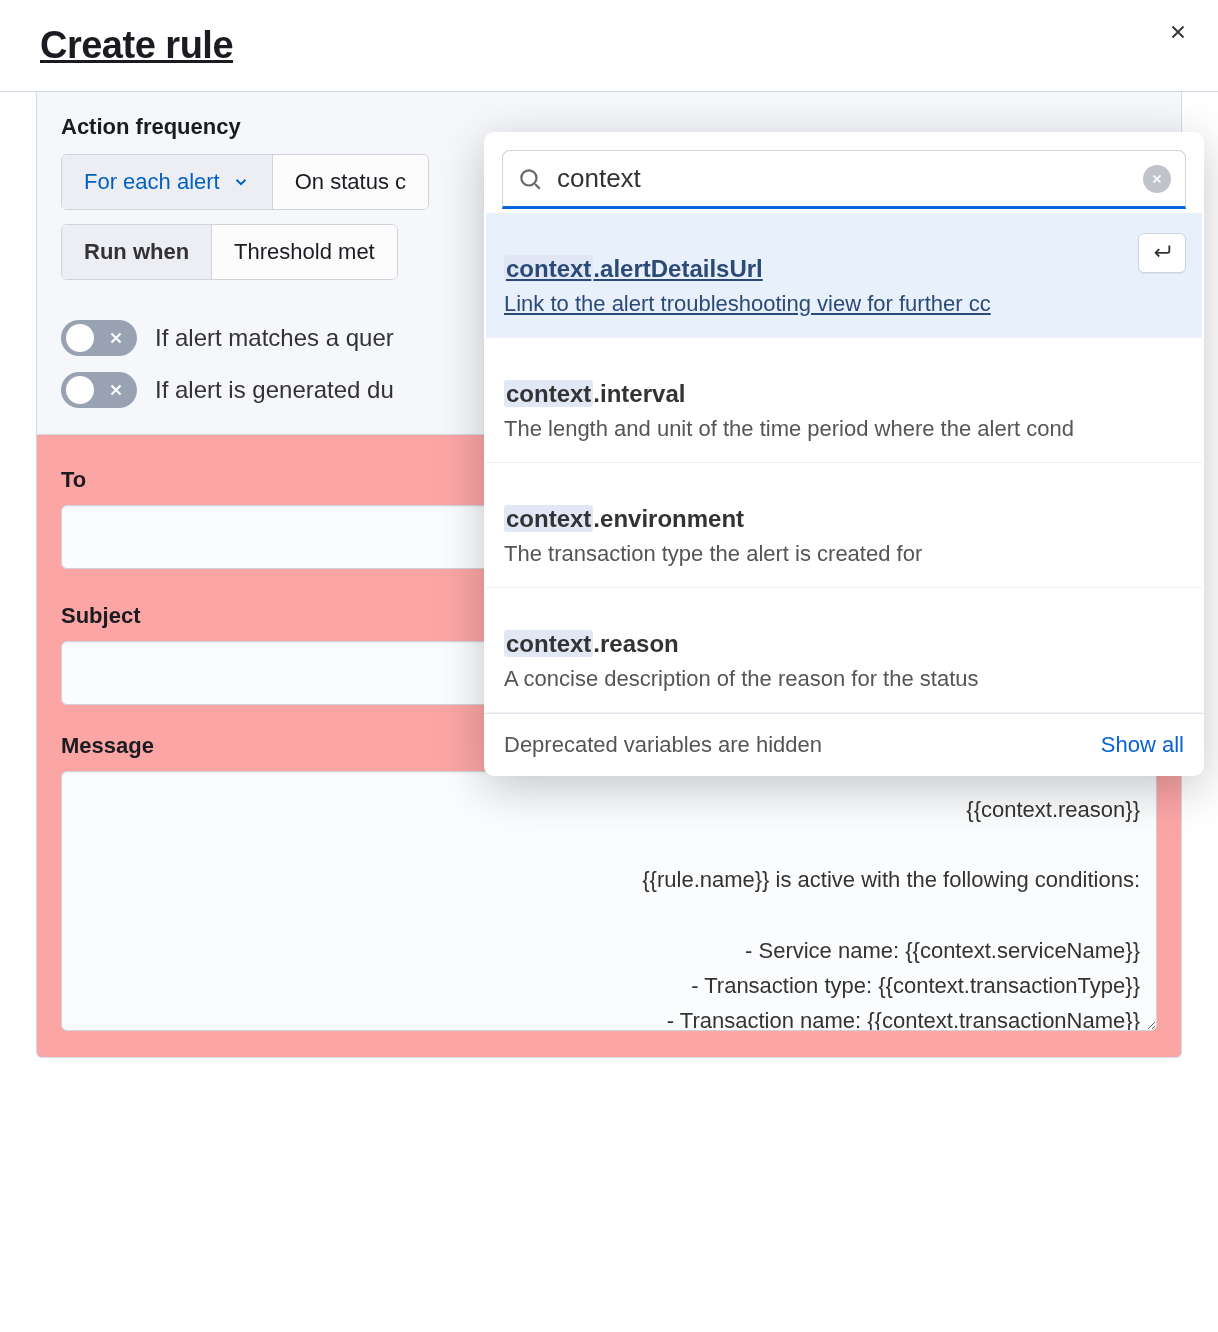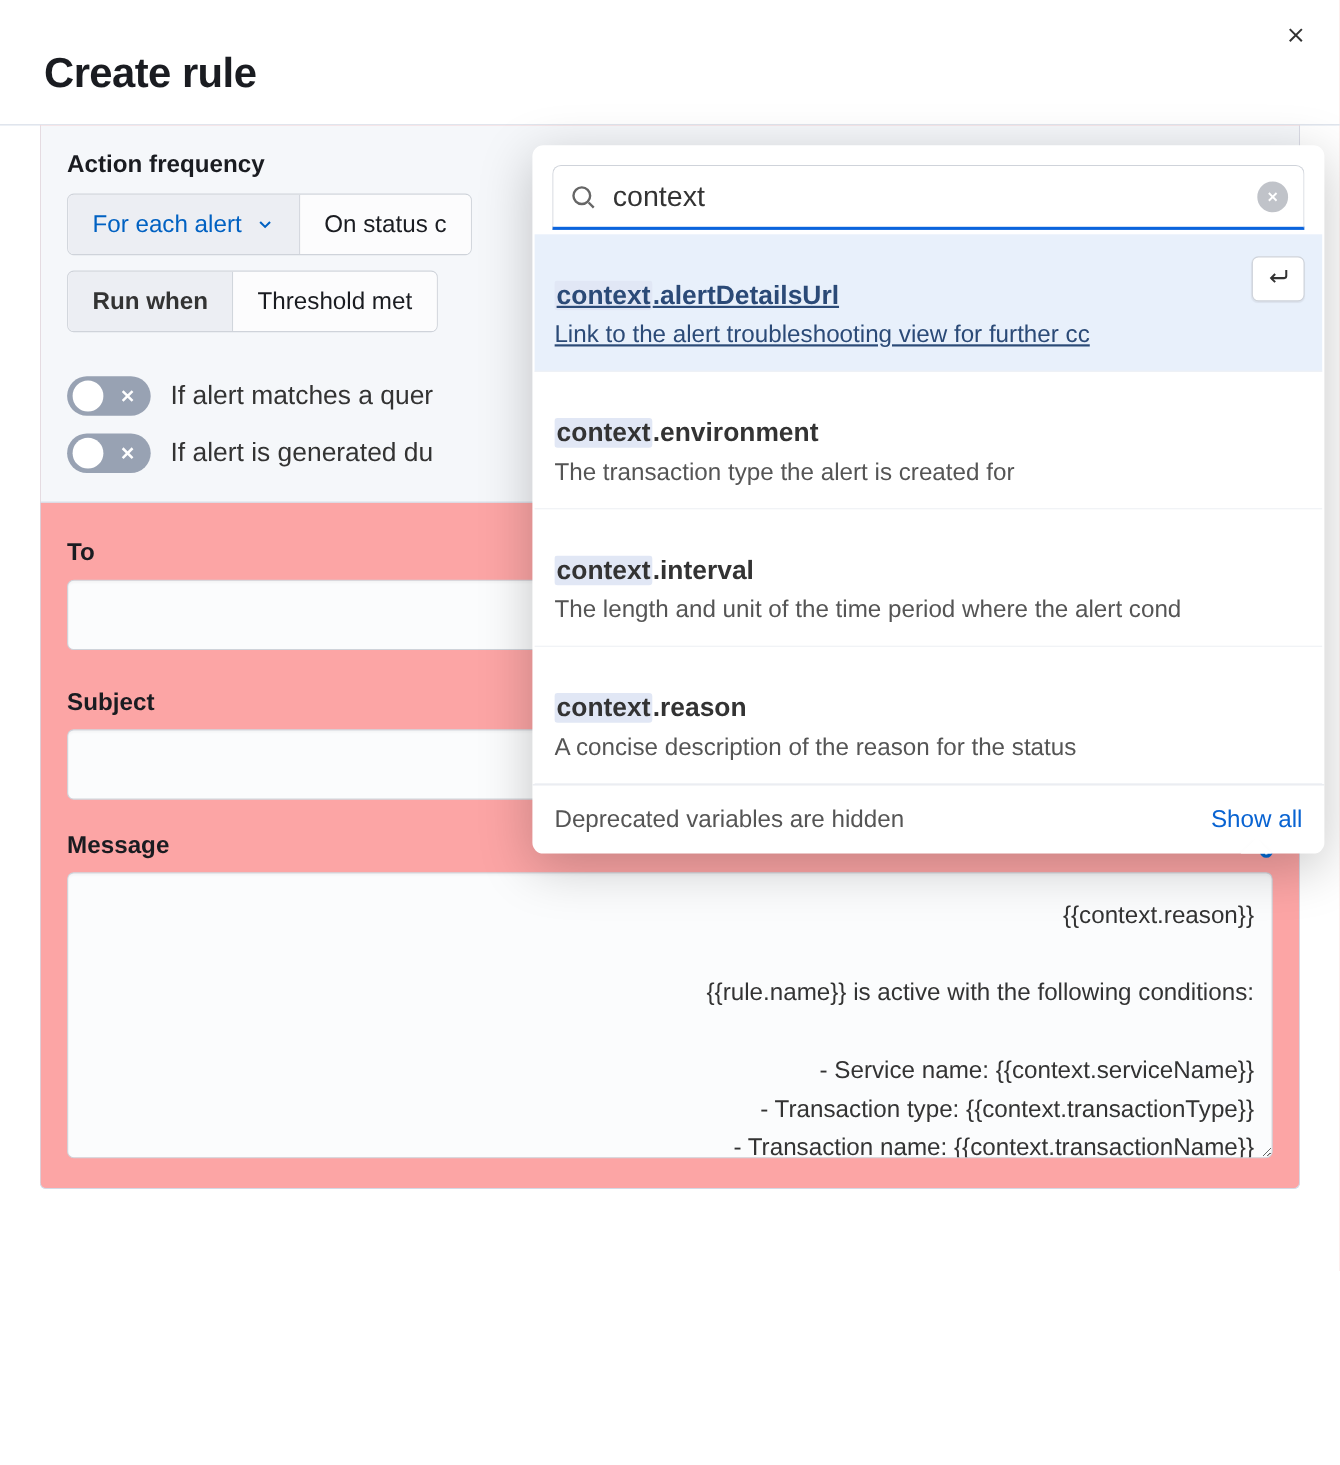--- a/index.html
+++ b/index.html
@@ -7,22 +7,23 @@
     font-family: -apple-system, BlinkMacSystemFont, "Segoe UI", Helvetica, Arial, sans-serif;
     background: #fff;
     color: #1a1c21;
     width: 1218px;
     height: 1332px;
     position: relative;
     overflow: hidden;
   }
 
   .header {
-    padding: 46px 40px 24px 40px;
+    padding: 24px 40px 24px 40px;
     position: relative;
+    text-decoration: underline;
   }
   .header h1 {
     font-size: 38px;
     font-weight: 700;
     letter-spacing: -0.5px;
   }
   .close-btn {
     position: absolute;
     top: 18px;
     right: 26px;
@@ -397,26 +398,26 @@
   <div class="pop-list" id="pop-list">
       <div class="pop-item hl">
         <div class="pop-title"><span class="match">context</span>.alertDetailsUrl</div>
         <div class="pop-desc">Link to the alert troubleshooting view for further cc</div>
         <div class="enter-chip"><svg viewBox="0 0 24 24" fill="none" stroke="#333" stroke-width="2">
             <path d="M20 6v6a2 2 0 0 1-2 2H5"></path>
             <path d="m9 10-4 4 4 4"></path>
           </svg></div>
       </div>
       <div class="pop-item">
+        <div class="pop-title"><span class="match">context</span>.interval</div>
+        <div class="pop-desc">The length and unit of the time period where the alert cond</div>
+      </div>
+      <div class="pop-item">
         <div class="pop-title"><span class="match">context</span>.environment</div>
         <div class="pop-desc">The transaction type the alert is created for</div>
-      </div>
-      <div class="pop-item">
-        <div class="pop-title"><span class="match">context</span>.interval</div>
-        <div class="pop-desc">The length and unit of the time period where the alert cond</div>
       </div>
       <div class="pop-item">
         <div class="pop-title"><span class="match">context</span>.reason</div>
         <div class="pop-desc">A concise description of the reason for the status</div>
       </div>
     </div>
 
   <div class="pop-footer">
     <span class="dep">Deprecated variables are hidden</span>
     <span class="showall">Show all</span>

